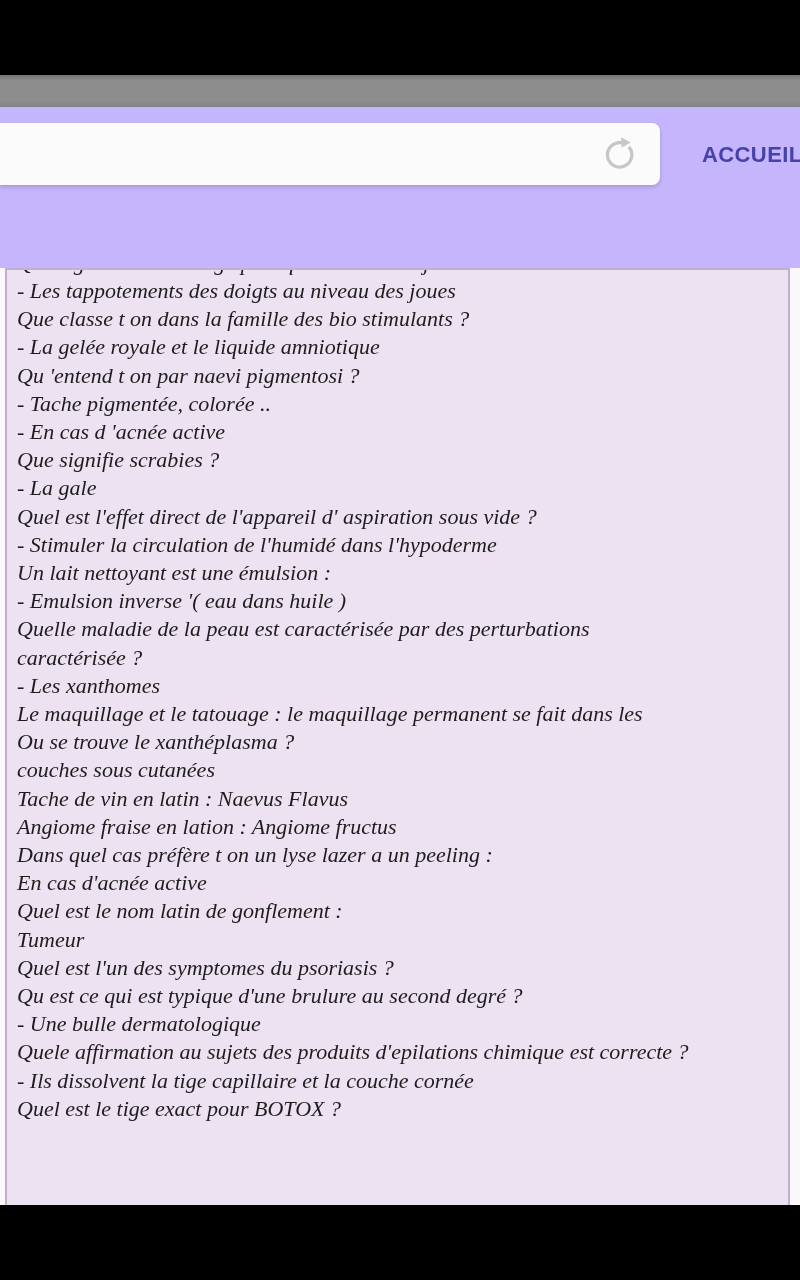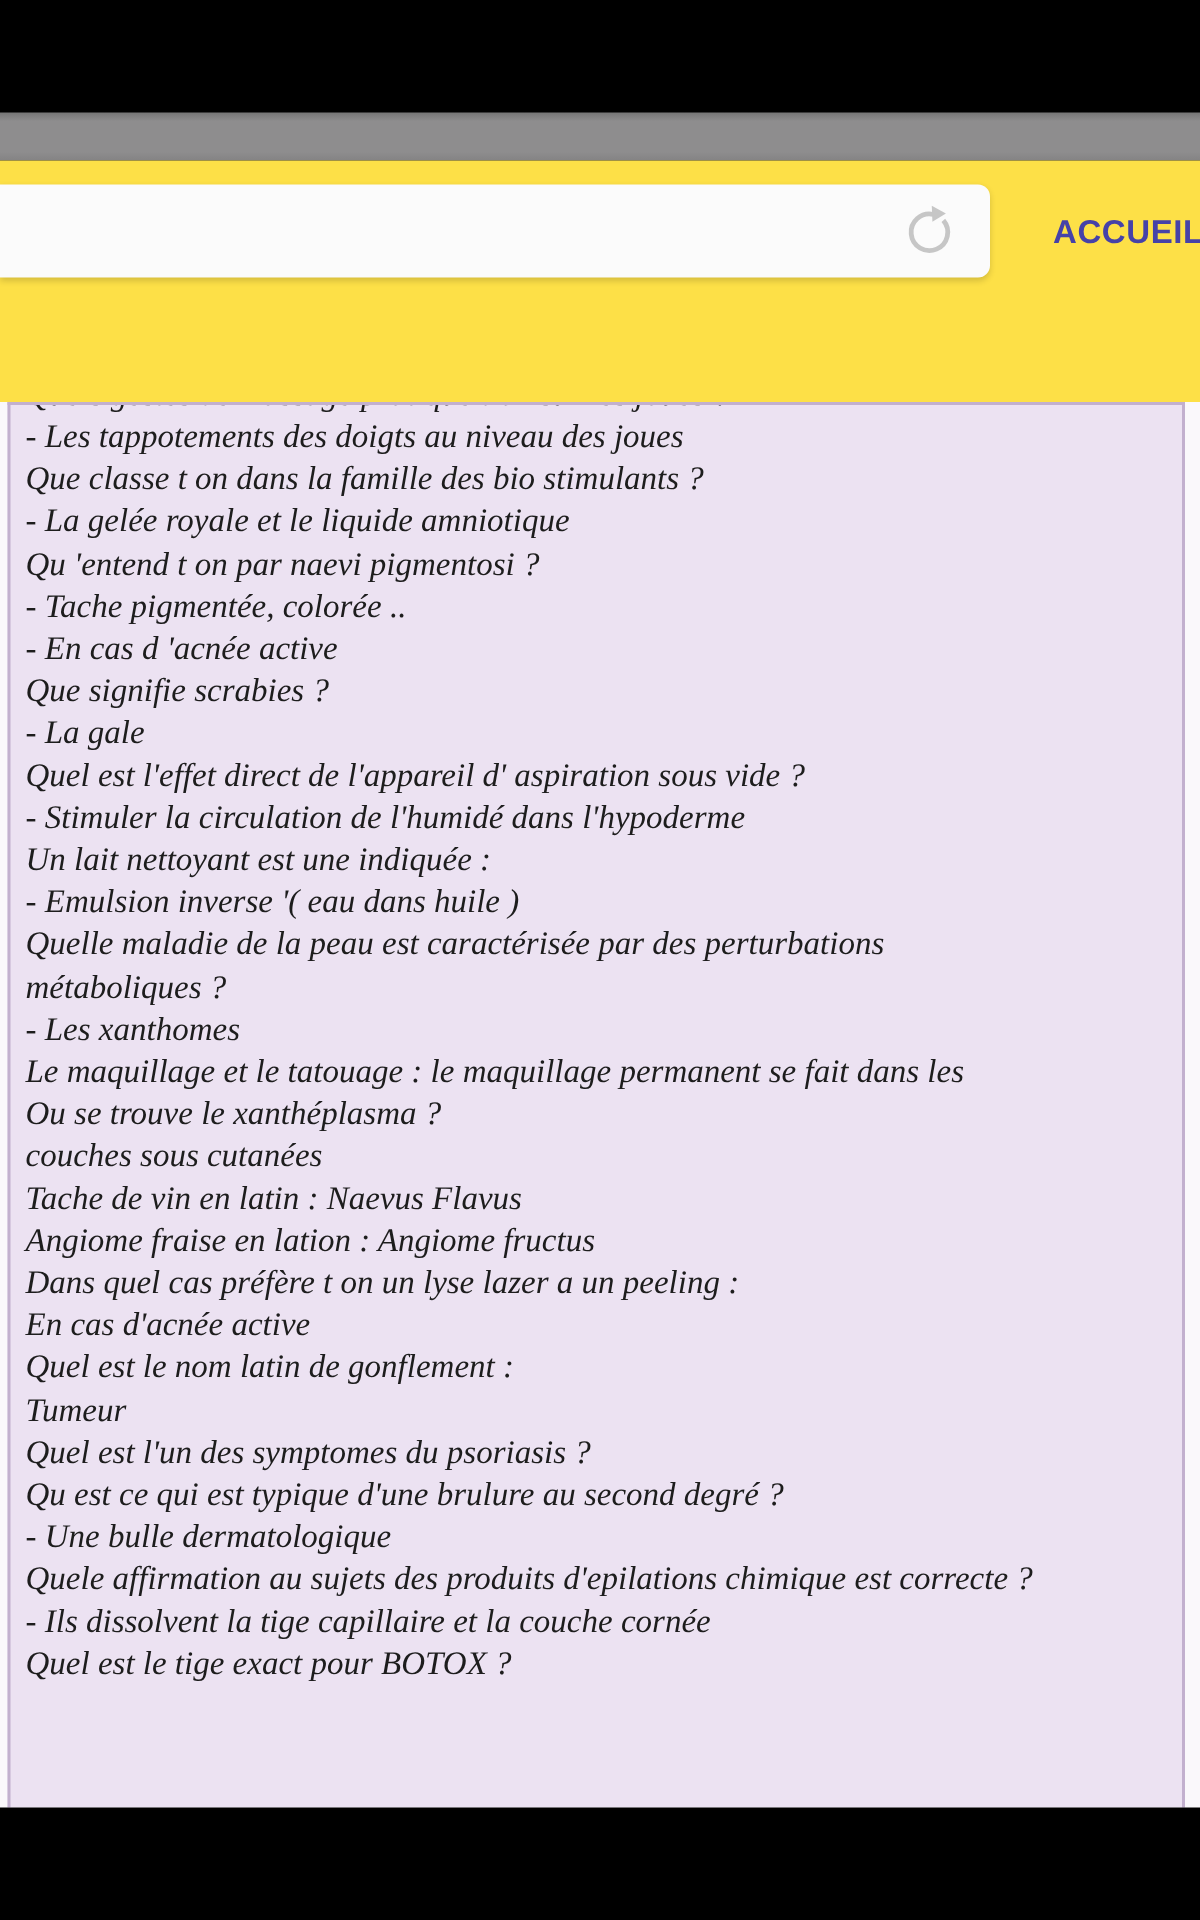--- a/index.html
+++ b/index.html
@@ -5,21 +5,21 @@
   html,body{margin:0;padding:0;}
   body{
     width:800px;height:1280px;position:relative;overflow:hidden;
     background:#000;font-family:"Liberation Sans",sans-serif;
   }
   
   .status-bar{position:absolute;top:0;left:0;width:800px;height:75px;background:#000;}
   .shade-bar{position:absolute;top:75px;left:0;width:800px;height:32px;
     background:linear-gradient(#757575 0%,#8e8d8e 18%,#8e8d8e 82%,#848384 100%);}
   
-  .chrome{position:absolute;top:107px;left:0;width:800px;height:161px;background:#fde047;}
+  .chrome{position:absolute;top:107px;left:0;width:800px;height:161px;background:#c4b5fd;}
   .address-bar{
     position:absolute;top:16px;left:0;width:660px;height:62px;
     background:#fbfbfb;border-radius:0 8px 8px 0;
     box-shadow:0 2px 4px rgba(0,0,0,.16);
   }
   .refresh{position:absolute;top:13px;right:22px;width:36px;height:36px;cursor:pointer;}
   .home-btn{
     position:absolute;top:28px;left:702px;width:110px;height:40px;
     display:flex;align-items:center;
     color:#4642a8;font-size:22px;font-weight:bold;letter-spacing:.4px;cursor:pointer;
@@ -97,24 +97,24 @@
         <div class="line">- Les tappotements des doigts au niveau des joues</div>
         <div class="line">Que classe t on dans la famille des bio stimulants ?</div>
         <div class="line">- La gelée royale et le liquide amniotique</div>
         <div class="line">Qu 'entend t on par naevi pigmentosi ?</div>
         <div class="line">- Tache pigmentée, colorée ..</div>
         <div class="line">- En cas d 'acnée active</div>
         <div class="line">Que signifie scrabies ?</div>
         <div class="line">- La gale</div>
         <div class="line">Quel est l'effet direct de l'appareil d' aspiration sous vide ?</div>
         <div class="line">- Stimuler la circulation de l'humidé dans l'hypoderme</div>
-        <div class="line">Un lait nettoyant est une indiquée :</div>
+        <div class="line">Un lait nettoyant est une émulsion :</div>
         <div class="line">- Emulsion inverse '( eau dans huile )</div>
         <div class="line">Quelle maladie de la peau est caractérisée par des perturbations</div>
-        <div class="line">métaboliques ?</div>
+        <div class="line">caractérisée ?</div>
         <div class="line">- Les xanthomes</div>
         <div class="line">Le maquillage et le tatouage : le maquillage permanent se fait dans les</div>
         <div class="line">Ou se trouve le xanthéplasma ?</div>
         <div class="line">couches sous cutanées</div>
         <div class="line">Tache de vin en latin : Naevus Flavus</div>
         <div class="line">Angiome fraise en lation : Angiome fructus</div>
         <div class="line">Dans quel cas préfère t on un lyse lazer a un peeling :</div>
         <div class="line">En cas d'acnée active</div>
         <div class="line">Quel est le nom latin de gonflement :</div>
         <div class="line">Tumeur</div>

